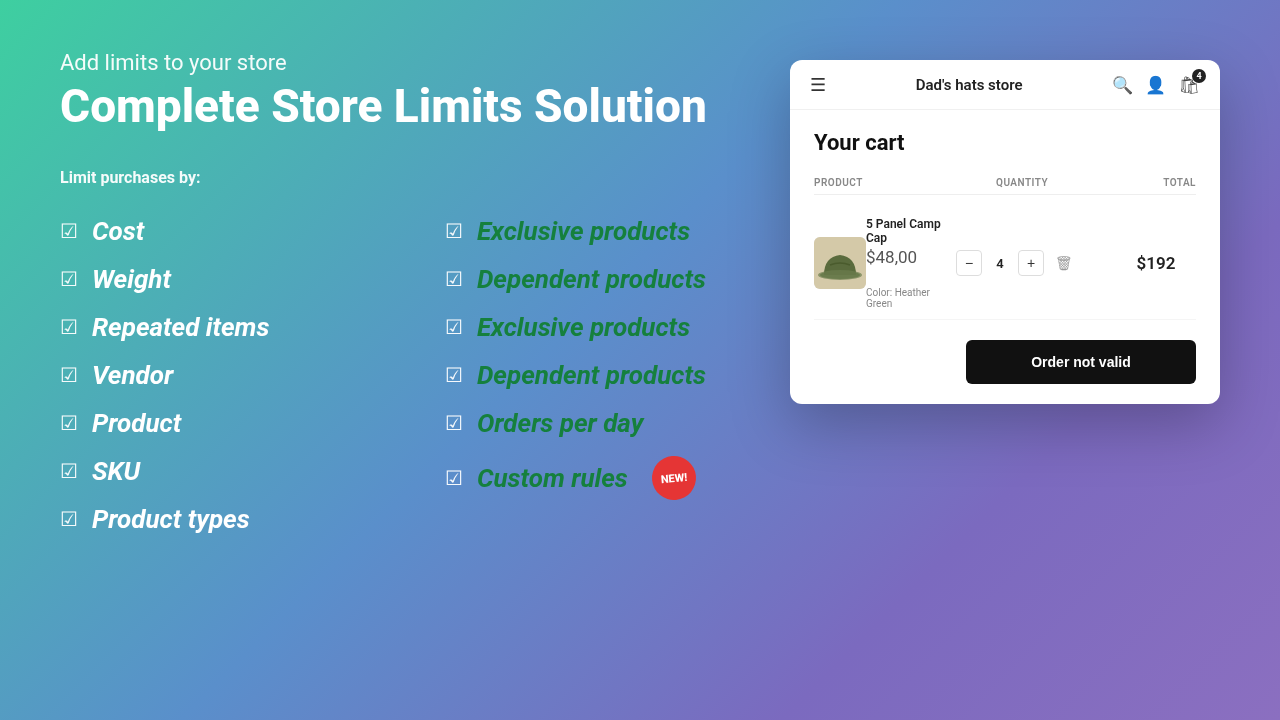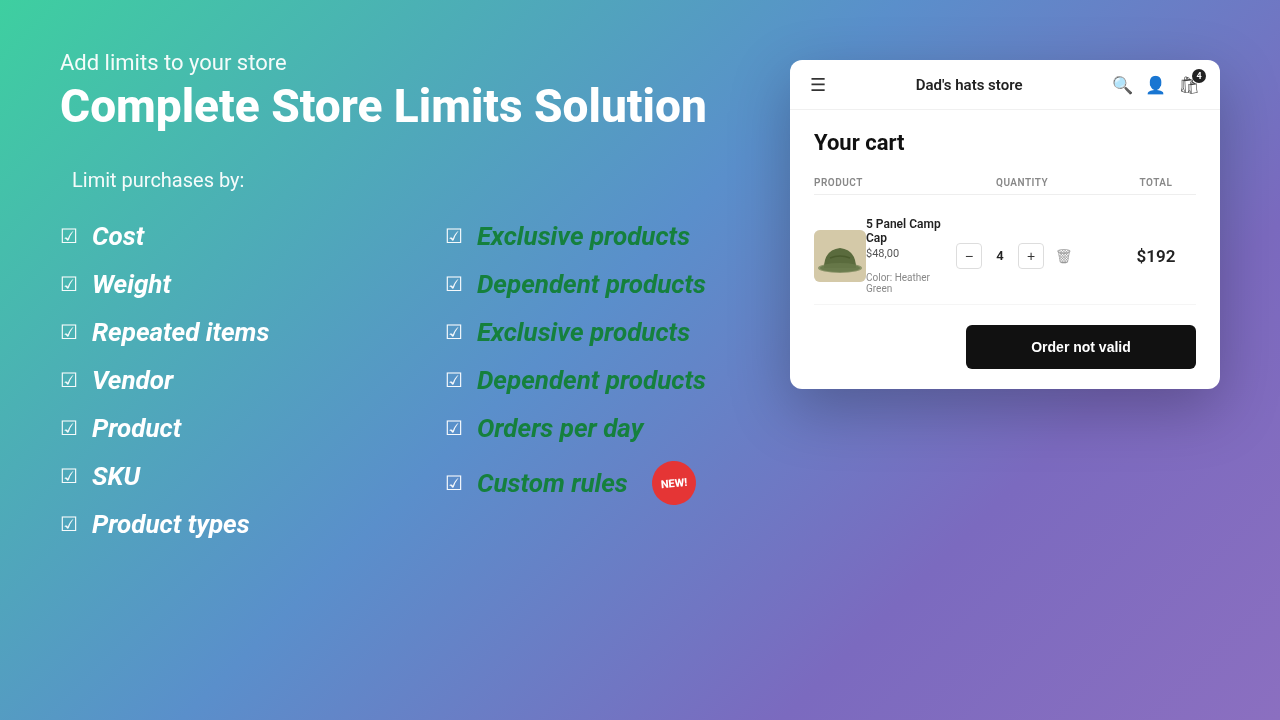--- a/index.html
+++ b/index.html
@@ -35,25 +35,24 @@
     }
 
     .title {
       font-size: 46px;
       font-weight: 800;
       line-height: 1.1;
       margin-bottom: 36px;
     }
 
     .limit-label {
-      font-size: 20px;
-      font-weight: 400;
+      font-size: 16px;
+      font-weight: 700;
       margin-bottom: 20px;
       opacity: 0.95;
-      margin-left: 12px;
     }
 
     .features-grid {
       display: grid;
       grid-template-columns: 1fr 1fr;
       gap: 0;
       column-gap: 40px;
     }
 
     .feature-item {
@@ -192,21 +191,21 @@
 
     .cart-col-label {
       font-size: 10px;
       font-weight: 600;
       color: #888;
       text-transform: uppercase;
       letter-spacing: 0.5px;
     }
 
     .cart-col-label.right {
-      text-align: center;
+      text-align: right;
     }
 
     .cart-item {
       display: grid;
       grid-template-columns: 1fr 160px 80px;
       align-items: center;
       padding: 10px 0;
       border-bottom: 1px solid #f5f5f5;
     }
 
@@ -229,23 +228,23 @@
     .product-info {}
 
     .product-name {
       font-size: 12px;
       font-weight: 600;
       color: #222;
       margin-bottom: 2px;
     }
 
     .product-price {
-      font-size: 11px;
+      font-size: 17px;
       color: #555;
-      margin-bottom: 12px;
+      margin-bottom: 20px;
     }
 
     .product-variant {
       font-size: 10px;
       color: #888;
     }
 
     .quantity-control {
       display: flex;
       align-items: center;

